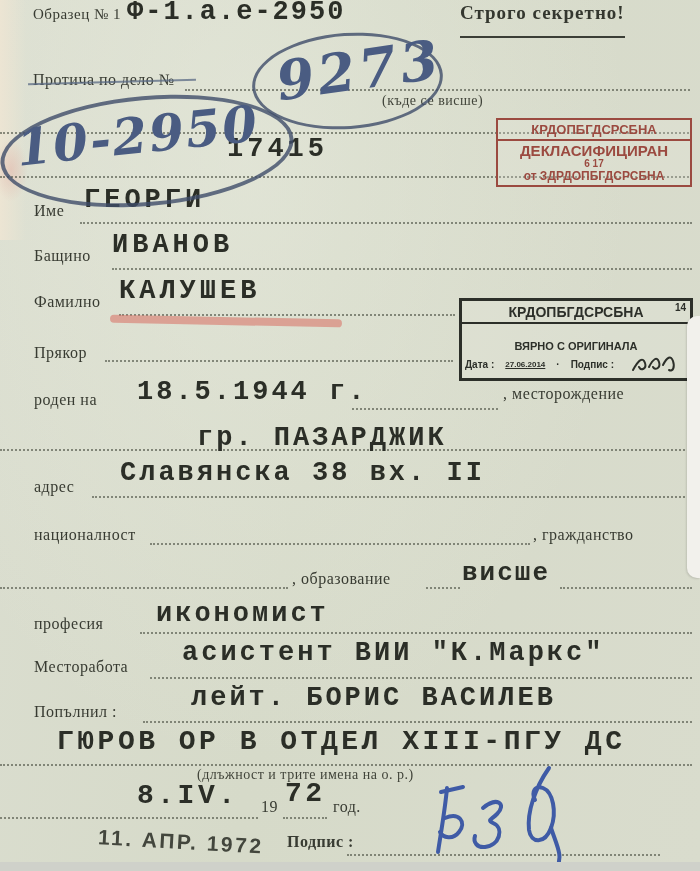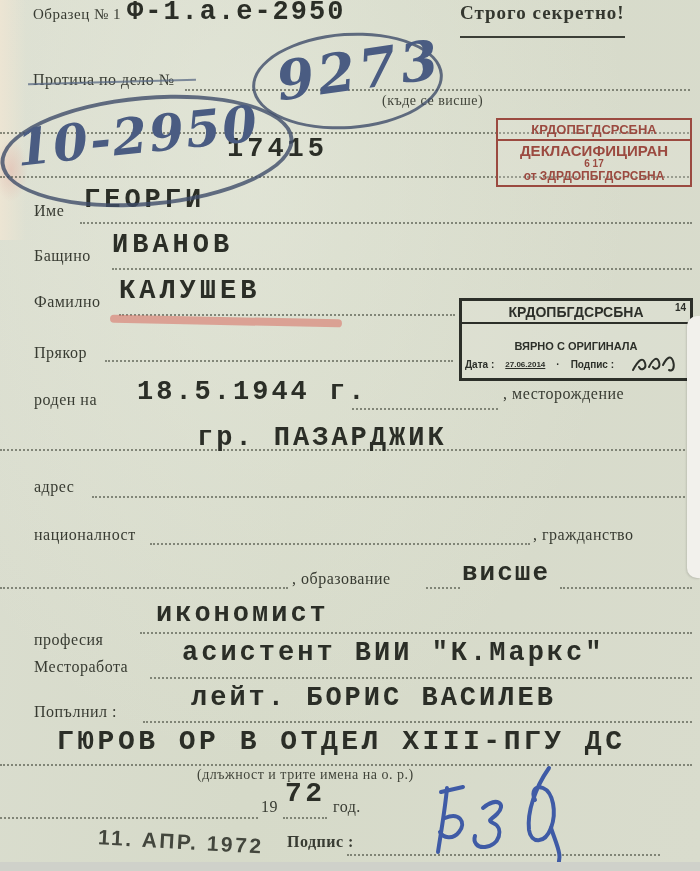--- a/index.html
+++ b/index.html
@@ -113,48 +113,50 @@
   <div class="abs dl" style="left:105px;top:360px;width:348px;"></div>
 
   <div class="abs lbl" style="left:34px;top:391px;">роден на</div>
   <div class="abs tw tw27" style="left:137px;top:377px;">18.5.1944 г.</div>
   <div class="abs dl" style="left:352px;top:408px;width:146px;"></div>
   <div class="abs lbl" style="left:503px;top:377px;margin-top:8px;">, месторождение</div>
 
   <div class="abs tw tw27" style="left:197px;top:423px;">гр. ПАЗАРДЖИК</div>
   <div class="abs dl" style="left:0;top:449px;width:692px;"></div>
 
+  <div class="abs tw tw27" style="left:120px;top:458px;">Славянска 38 вх. II</div>
   <div class="abs lbl" style="left:34px;top:478px;text-align:right;">адрес</div>
   <div class="abs dl" style="left:92px;top:496px;width:600px;"></div>
 
   <div class="abs lbl" style="left:34px;top:526px;">националност</div>
   <div class="abs dl" style="left:150px;top:543px;width:380px;"></div>
   <div class="abs lbl" style="left:533px;top:526px;">, гражданство</div>
 
   <div class="abs dl" style="left:0;top:587px;width:288px;"></div>
   <div class="abs lbl" style="left:292px;top:570px;">, образование</div>
   <div class="abs dl" style="left:426px;top:587px;width:34px;"></div>
   <div class="abs tw tw26" style="left:462px;top:558px;">висше</div>
   <div class="abs dl" style="left:560px;top:587px;width:132px;"></div>
 
-  <div class="abs lbl" style="left:34px;top:631px;">професия</div>
+  <div class="abs lbl" style="left:34px;top:615px;">професия</div>
   <div class="abs tw tw27" style="left:156px;top:599px;">икономист</div>
   <div class="abs dl" style="left:140px;top:632px;width:552px;"></div>
 
   <div class="abs lbl" style="left:34px;top:658px;">Месторабота</div>
   <div class="abs tw tw27" style="left:182px;top:638px;">асистент ВИИ "К.Маркс"</div>
   <div class="abs dl" style="left:150px;top:677px;width:542px;"></div>
 
   <div class="abs lbl" style="left:34px;top:703px;">Попълнил :</div>
   <div class="abs tw tw27" style="left:167px;top:683px;margin-left:24px;">лейт. БОРИС ВАСИЛЕВ</div>
   <div class="abs dl" style="left:143px;top:721px;width:549px;"></div>
   <div class="abs tw tw28" style="left:57px;top:726px;">ГЮРОВ ОР В ОТДЕЛ XIII-ПГУ ДС</div>
   <div class="abs dl" style="left:0;top:764px;width:692px;"></div>
   <div class="abs lbl small" style="left:197px;top:767px;">(длъжност и трите имена на о. р.)</div>
 
+  <div class="abs tw tw28" style="left:137px;top:780px;">8.IV.</div>
   <div class="abs dl" style="left:0;top:817px;width:258px;"></div>
   <div class="abs lbl" style="left:261px;top:798px;">19</div>
   <div class="abs tw tw28" style="left:285px;top:778px;">72</div>
   <div class="abs dl" style="left:283px;top:817px;width:44px;"></div>
   <div class="abs lbl" style="left:333px;top:798px;">год.</div>
 
   <div class="abs datestamp" style="left:98px;top:830px;font-size:21px;transform:rotate(3.2deg);">11. АПР. 1972</div>
   <div class="abs lbl" style="left:287px;top:833px;font-weight:bold;">Подпис :</div>
   <div class="abs dl" style="left:347px;top:854px;width:313px;"></div>
   <svg class="abs" style="left:415px;top:760px;z-index:4;" width="180" height="108" viewBox="0 0 180 108">

